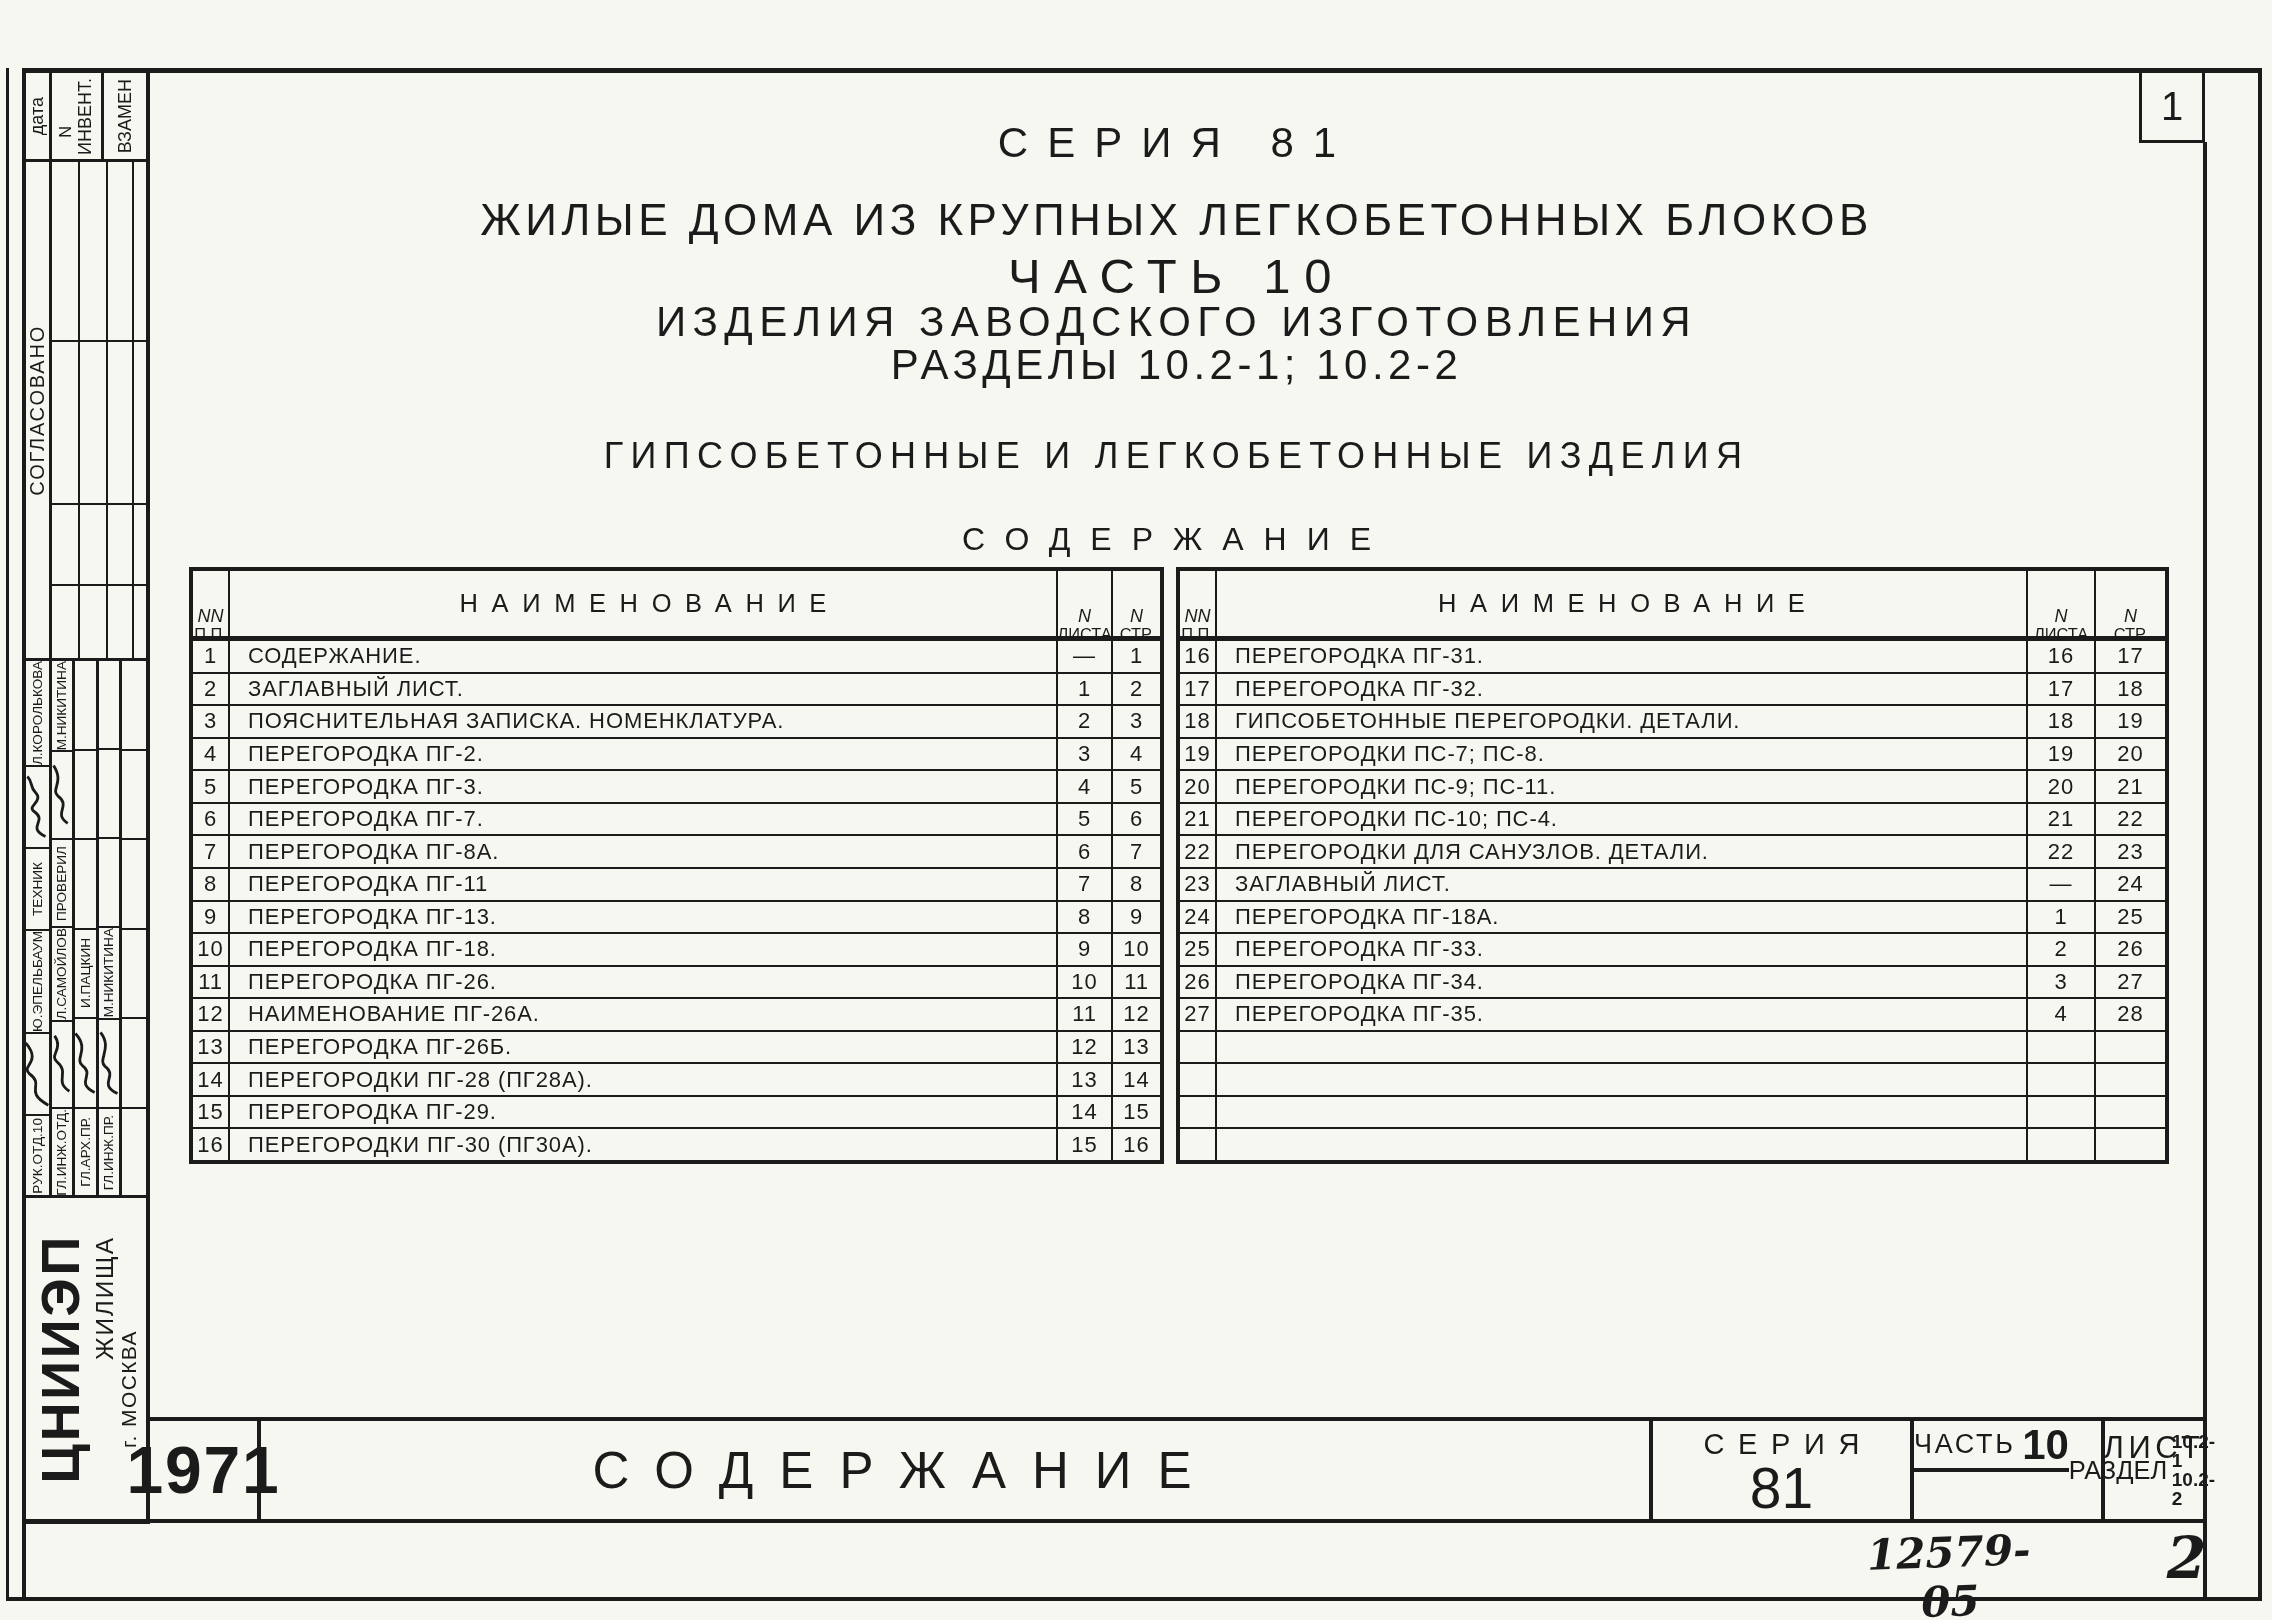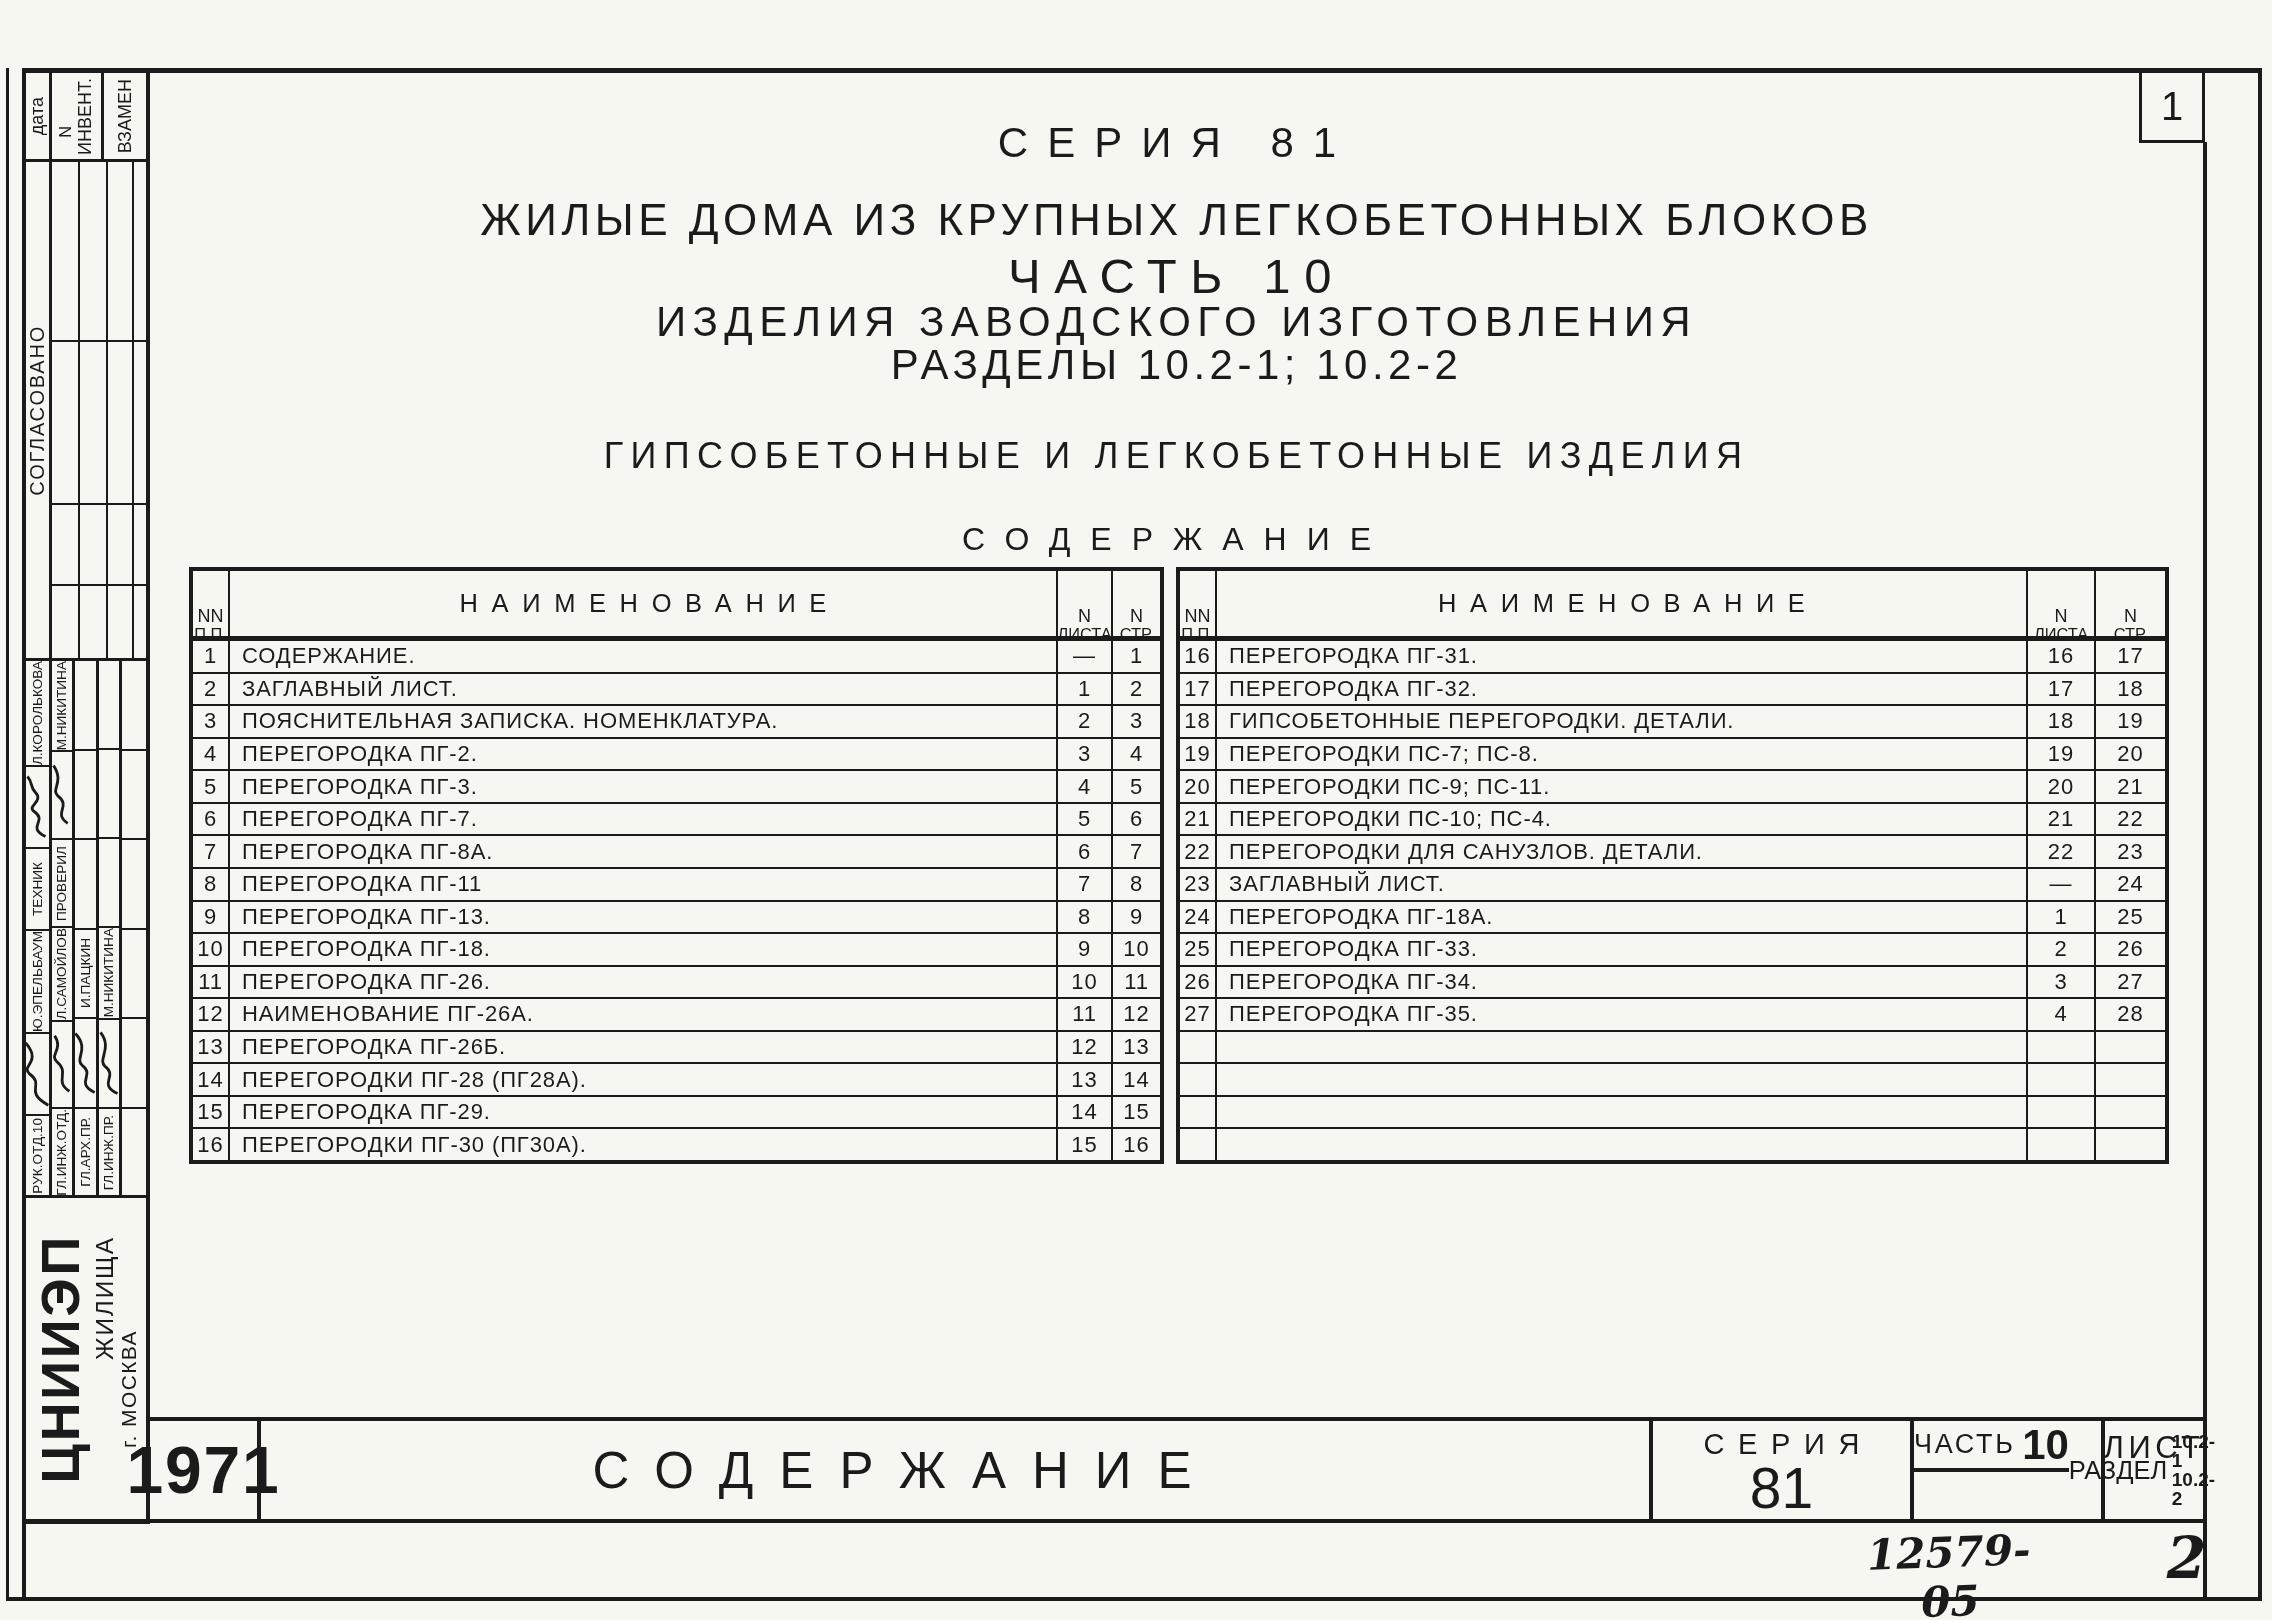--- a/index.html
+++ b/index.html
@@ -8,26 +8,26 @@
   .abs{position:absolute;}
   .ln{position:absolute;background:#1b1b1b;}
   .ttl{position:absolute;left:150px;width:2053px;text-align:center;white-space:nowrap;}
   
   .ctable{position:absolute;border:4.5px solid #1b1b1b;box-sizing:border-box;
           display:flex;flex-direction:column;background:#f7f7f2;}
   .thead{display:flex;border-bottom:5.9px solid #1b1b1b;height:65px;flex:none;}
   .hc,.tc{box-sizing:border-box;display:flex;align-items:center;justify-content:center;}
   .hc{flex-direction:column;border-right:2.7px solid #1b1b1b;font-size:16.4px;line-height:1.05;}
   .hc:last-child,.tc:last-child{border-right:none;}
-  .hc .numglyph{font-size:18px;margin-top:44px;}
+  .hc .numglyph{font-style:italic;font-size:18px;margin-top:44px;}
   .hc-name{flex:1;font-size:25.5px;letter-spacing:13.6px;padding-left:13.6px;}
   .trow{display:flex;flex:1;border-bottom:2.3px solid #1b1b1b;}
   .trow:last-child{border-bottom:none;}
   .tc{border-right:2.7px solid #1b1b1b;font-size:22px;letter-spacing:0.9px;overflow:visible;white-space:nowrap;}
-  .tc1{justify-content:flex-start;padding-left:12px;}
+  .tc1{justify-content:flex-start;padding-left:18px;}
   .t-left .hc0,.t-left .tc0{width:37px;flex:none;}
   .t-left .hc1,.t-left .tc1{flex:1;}
   .t-left .hc2,.t-left .tc2{width:55px;flex:none;}
   .t-left .hc3,.t-left .tc3{width:47px;flex:none;}
   .t-right .hc0,.t-right .tc0{width:37px;flex:none;}
   .t-right .hc1,.t-right .tc1{flex:1;}
   .t-right .hc2,.t-right .tc2{width:68px;flex:none;}
   .t-right .hc3,.t-right .tc3{width:69px;flex:none;}
   
   .vtext{writing-mode:vertical-rl;transform:rotate(180deg);white-space:nowrap;

